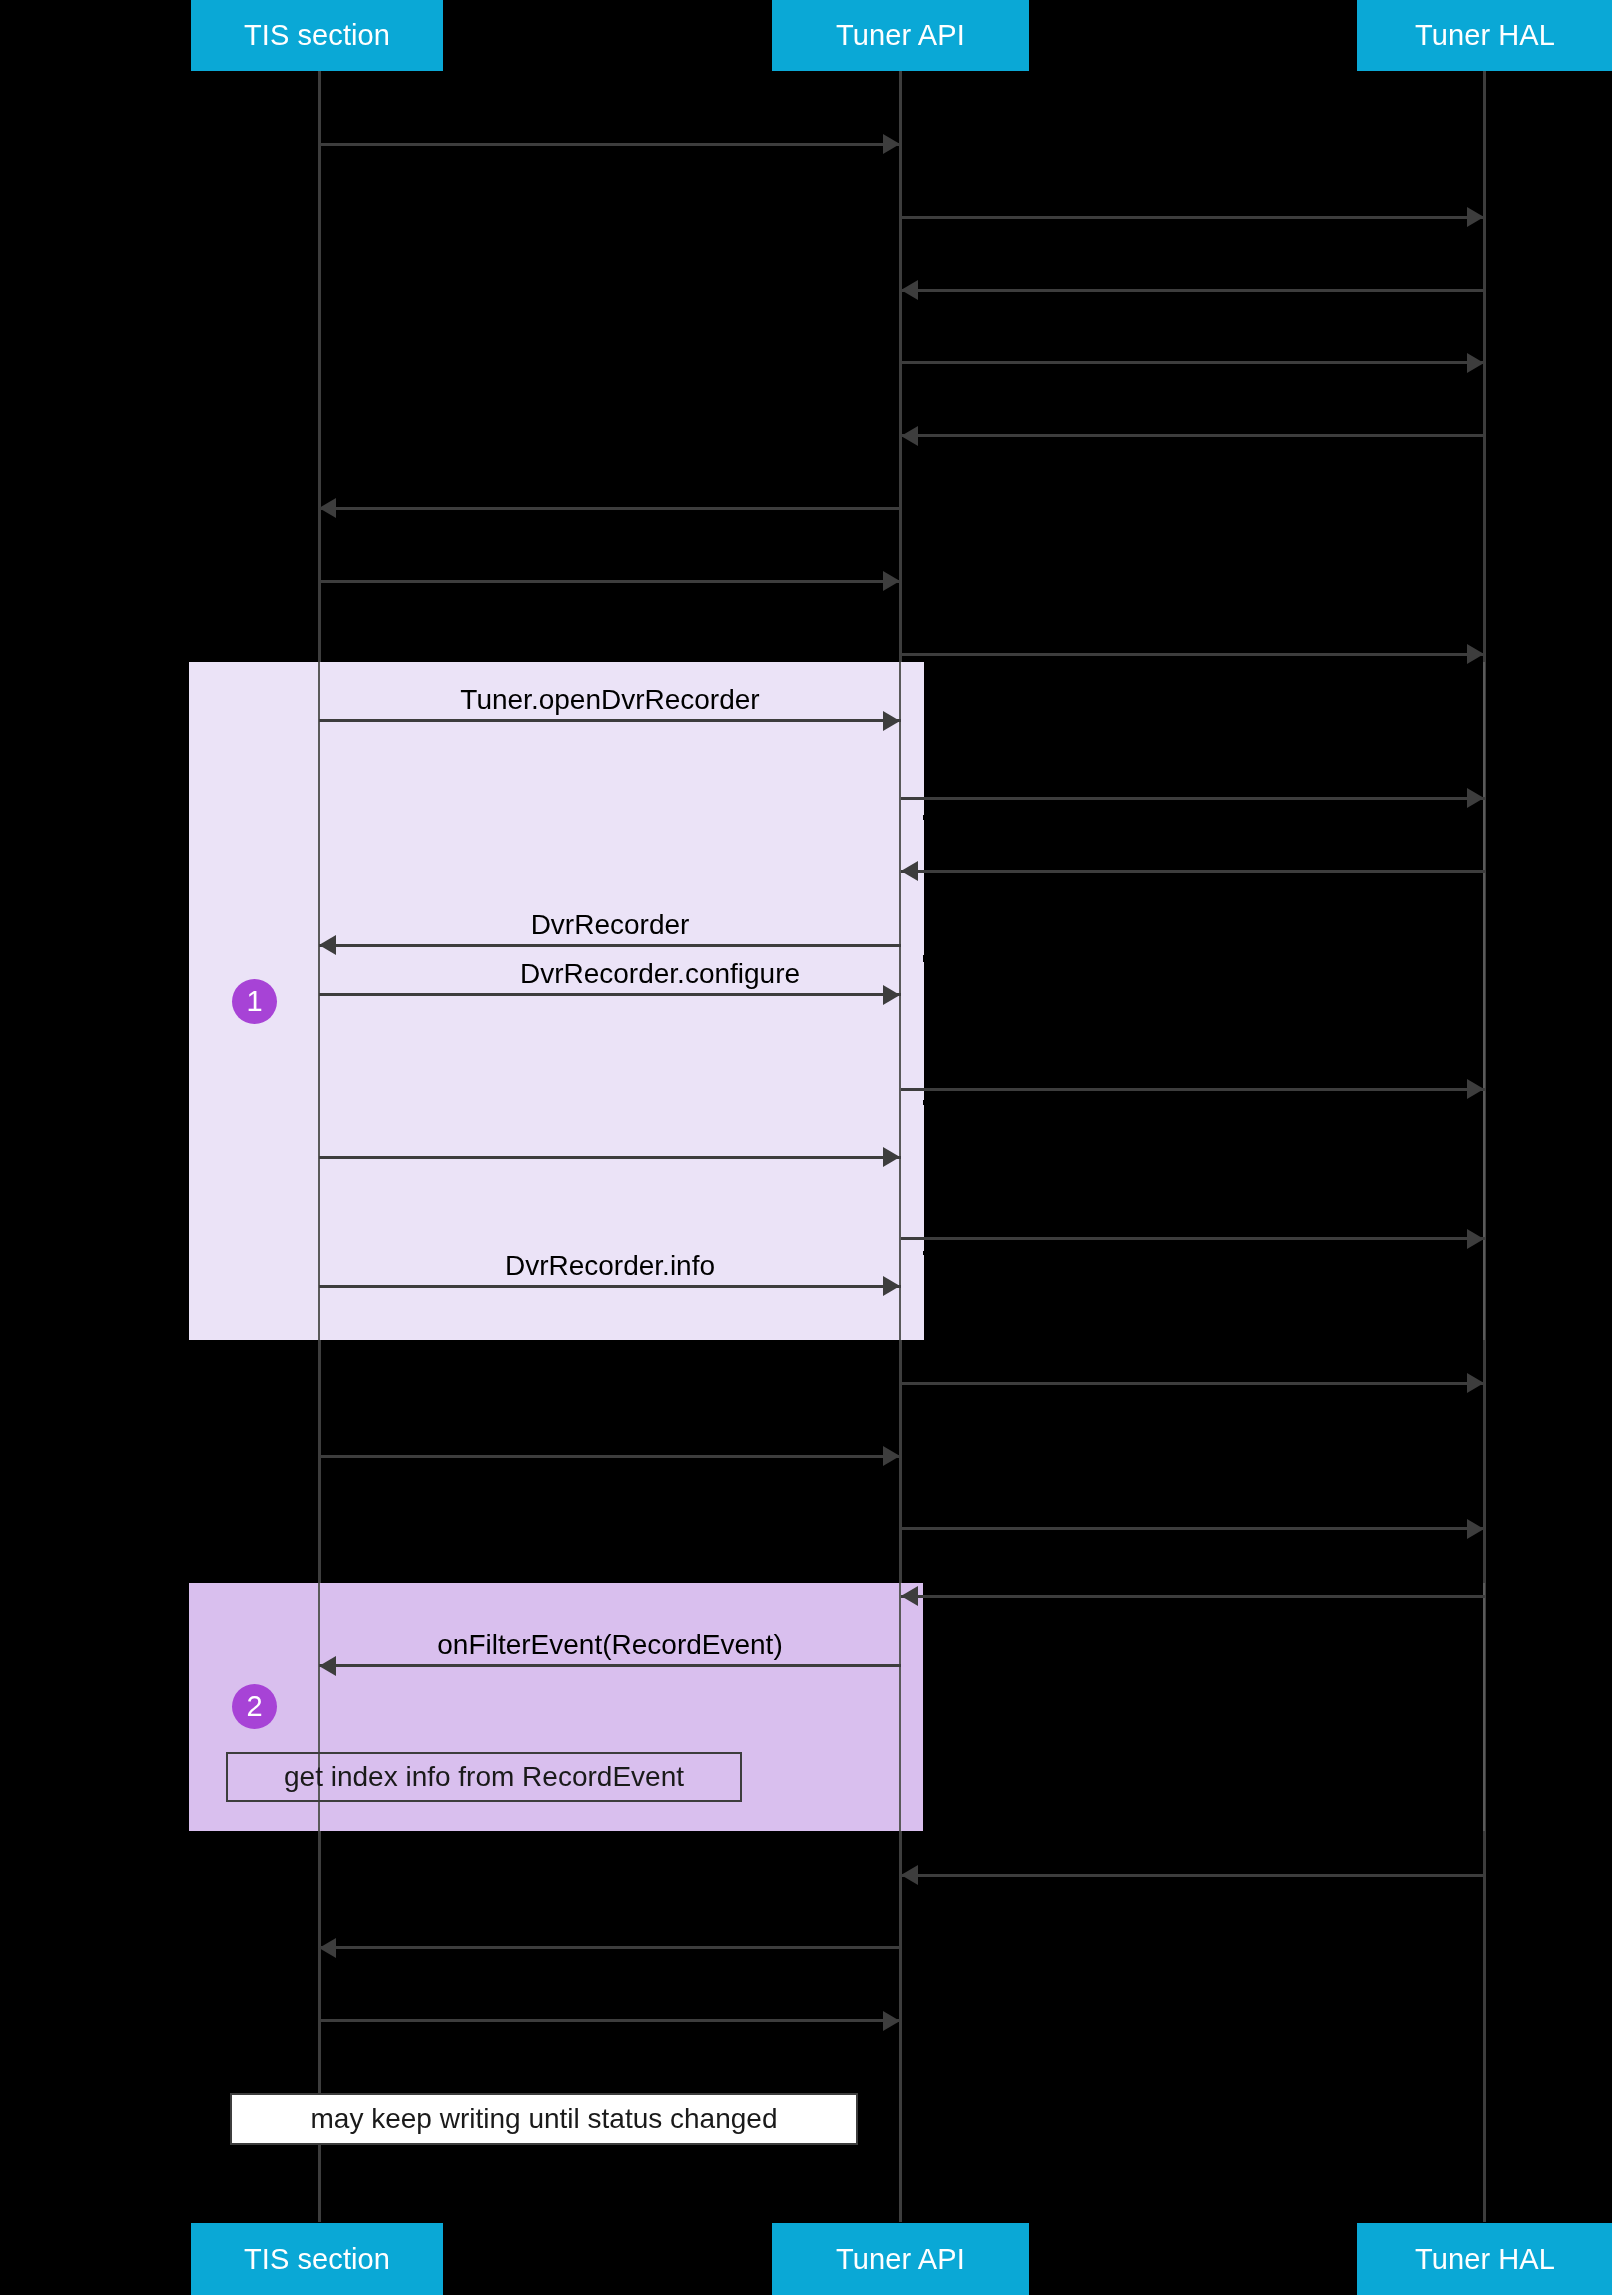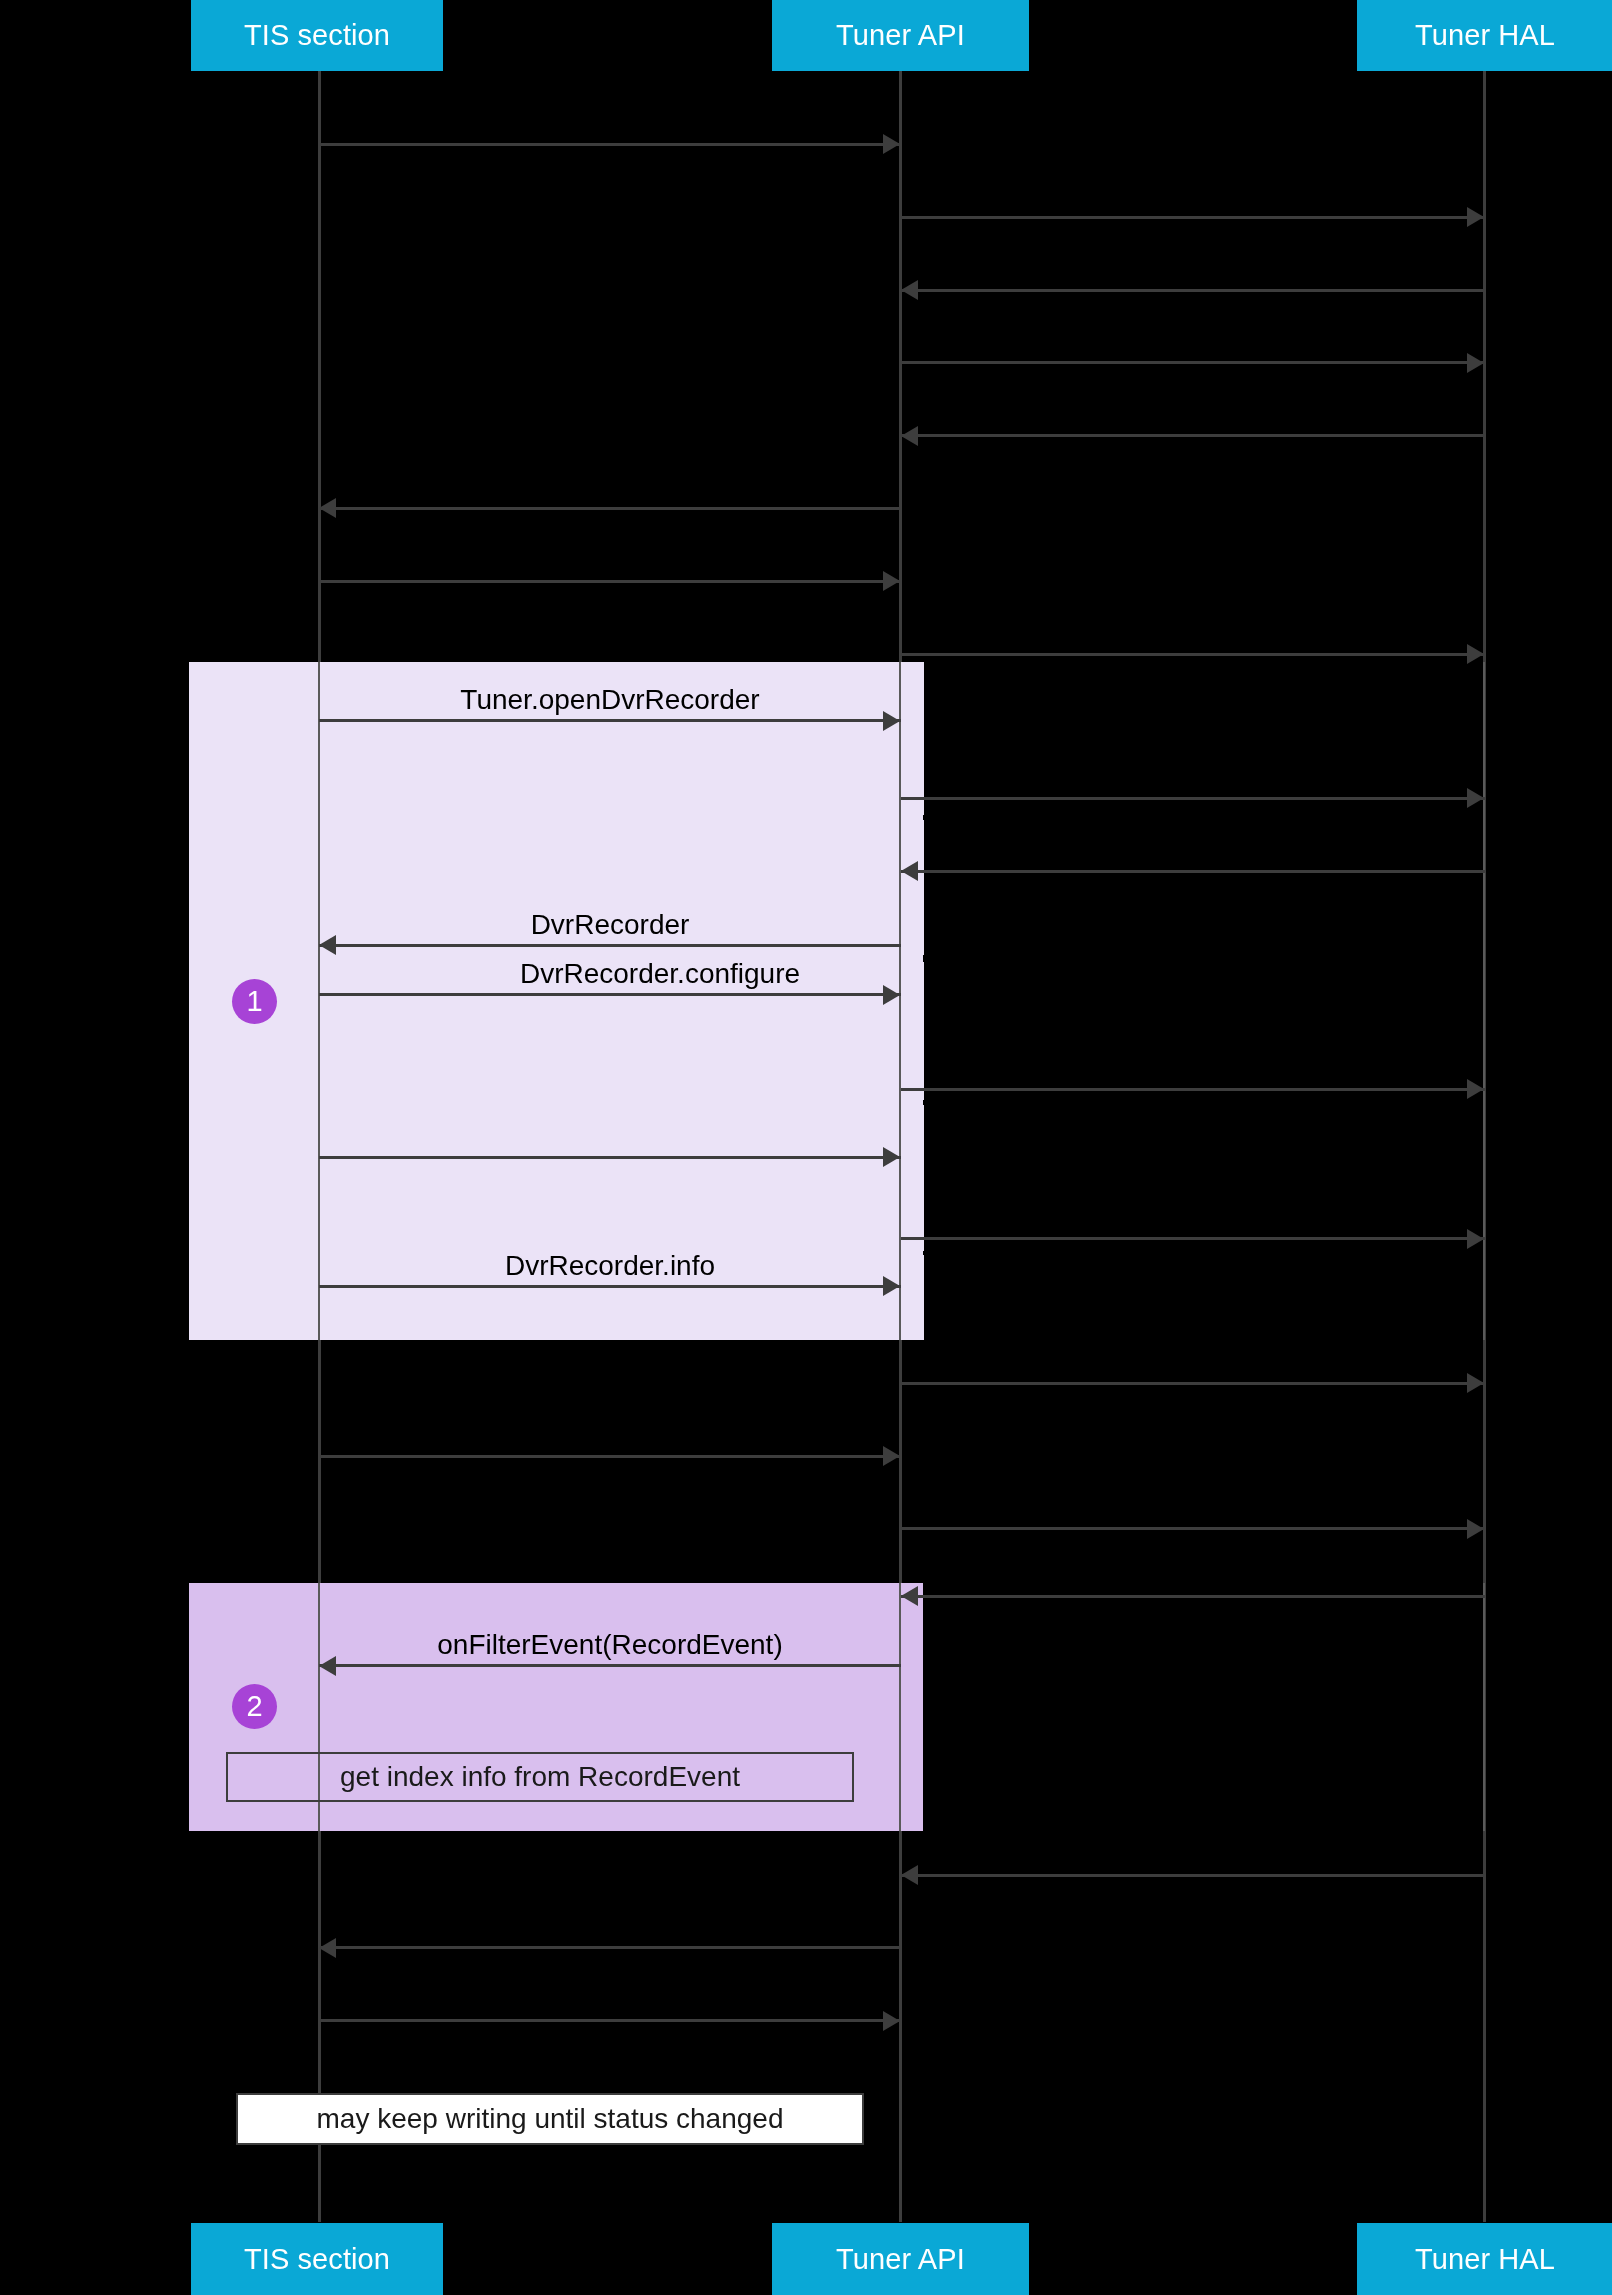--- a/index.html
+++ b/index.html
@@ -17,21 +17,21 @@
   .msg-line{position:absolute;height:2.9px;background:#3d3d3d;}
   .arrow-r{position:absolute;width:0;height:0;border-top:10.2px solid transparent;border-bottom:10.2px solid transparent;
            border-left:17.5px solid #3d3d3d;}
   .arrow-l{position:absolute;width:0;height:0;border-top:10.2px solid transparent;border-bottom:10.2px solid transparent;
            border-right:17.5px solid #3d3d3d;}
   .msg-label{position:absolute;color:#000;font-size:28px;white-space:nowrap;text-align:center;}
 
   .actbar{position:absolute;background:#EBE3F7;border:0;}
 
   .note-box{position:absolute;background:#fff;border:2.9px solid #3d3d3d;display:flex;align-items:center;
-            justify-content:center;color:#1a1a1a;font-size:28px;white-space:nowrap;padding:0 13px;box-sizing:border-box;margin-left:6px;}
+            justify-content:center;color:#1a1a1a;font-size:28px;white-space:nowrap;padding:0 13px;box-sizing:border-box;}
   .inner-box{position:absolute;background:transparent;border:2.9px solid #3d3d3d;display:flex;align-items:center;
              justify-content:center;color:#1a1a1a;font-size:28px;white-space:nowrap;box-sizing:border-box;}
 </style>
 </head>
 <body>
 
 <div id="canvas">
     <div class="lifeline" style="left: 318px; top: 71px; height: 2151px; background: rgb(61, 61, 61);"></div>
     <div class="lifeline" style="left: 899px; top: 71px; height: 2151px; background: rgb(61, 61, 61);"></div>
     <div class="lifeline" style="left: 1483px; top: 71px; height: 2151px; background: rgb(61, 61, 61);"></div>
@@ -98,21 +98,21 @@
     <div class="arrow-l" style="top: 1586px; left: 901px; border-right-color: rgb(61, 61, 61);"></div>
     <div class="msg-line" style="left: 319px; width: 582px; top: 1664px; background: rgb(61, 61, 61);"></div>
     <div class="arrow-l" style="top: 1656px; left: 319px; border-right-color: rgb(61, 61, 61);"></div>
     <div class="msg-label" style="left: 319px; width: 582px; top: 1629px;">onFilterEvent(RecordEvent)</div>
     <div class="msg-line" style="left: 901px; width: 584px; top: 1874px; background: rgb(61, 61, 61);"></div>
     <div class="arrow-l" style="top: 1865px; left: 901px; border-right-color: rgb(61, 61, 61);"></div>
     <div class="msg-line" style="left: 319px; width: 582px; top: 1946px; background: rgb(61, 61, 61);"></div>
     <div class="arrow-l" style="top: 1938px; left: 319px; border-right-color: rgb(61, 61, 61);"></div>
     <div class="msg-line" style="left: 319px; width: 582px; top: 2019px; background: rgb(61, 61, 61);"></div>
     <div class="arrow-r" style="top: 2011px; left: 883px; border-left-color: rgb(61, 61, 61);"></div>
-    <div class="inner-box" style="left: 226px; top: 1752px; width: 628px; height: 50px; border-color: rgb(61, 61, 61);">get index info from RecordEvent</div>
+    <div class="inner-box" style="left: 226px; top: 1752px; width: 516px; height: 50px; border-color: rgb(61, 61, 61);">get index info from RecordEvent</div>
     <div class="note-box" style="left: 230px; top: 2093px; width: 628px; height: 52px; background: rgb(255, 255, 255); border-color: rgb(61, 61, 61);">may keep writing until status changed</div>
     <div class="actor-box" style="left: 191px; top: 0px; width: 252px; height: 71px; background: rgb(10, 168, 214); color: rgb(255, 255, 255);">TIS section</div>
     <div class="actor-box" style="left: 191px; top: 2223px; width: 252px; height: 73px; background: rgb(10, 168, 214); color: rgb(255, 255, 255);">TIS section</div>
     <div class="actor-box" style="left: 772px; top: 0px; width: 257px; height: 71px; background: rgb(10, 168, 214); color: rgb(255, 255, 255);">Tuner API</div>
     <div class="actor-box" style="left: 772px; top: 2223px; width: 257px; height: 73px; background: rgb(10, 168, 214); color: rgb(255, 255, 255);">Tuner API</div>
     <div class="actor-box" style="left: 1357px; top: 0px; width: 256px; height: 71px; background: rgb(10, 168, 214); color: rgb(255, 255, 255);">Tuner HAL</div>
     <div class="actor-box" style="left: 1357px; top: 2223px; width: 256px; height: 73px; background: rgb(10, 168, 214); color: rgb(255, 255, 255);">Tuner HAL</div>
   </div>
 
 

